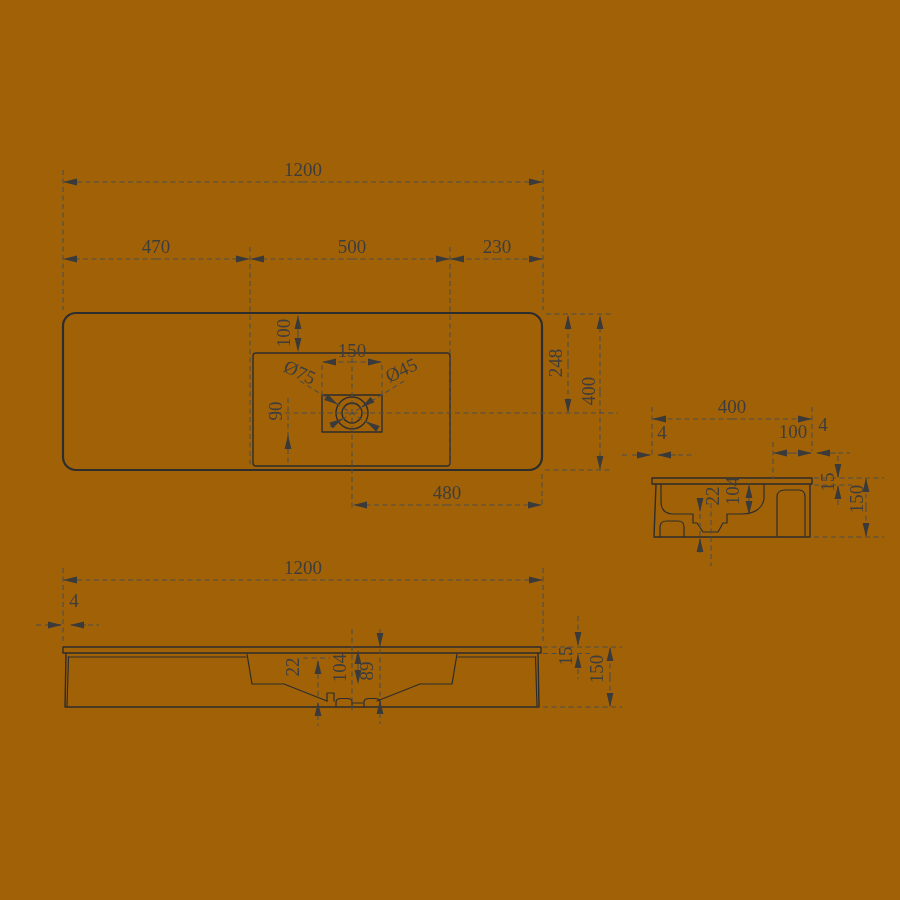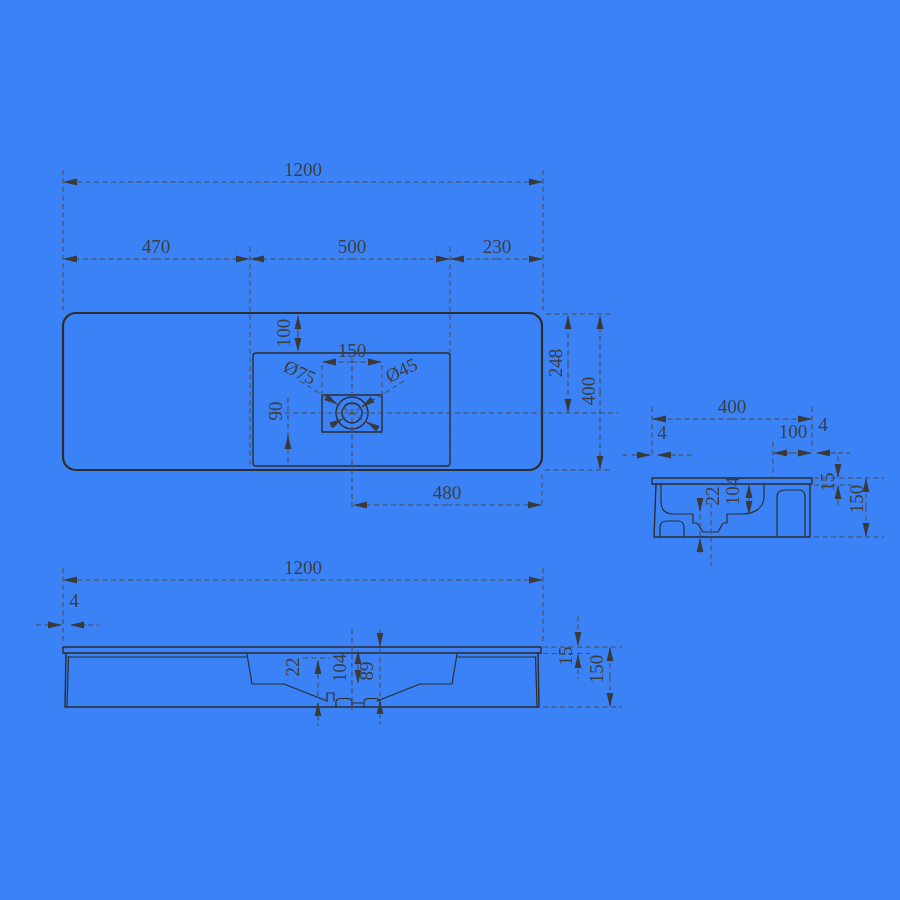--- a/index.html
+++ b/index.html
@@ -1,16 +1,16 @@
 <!DOCTYPE html>
 <html><head>
 <meta charset="utf-8">
 <style>
   html,body{margin:0;padding:0;background:#ffffff;}
-  .canvas{width:900px;height:900px;position:relative;background:#3b82f6;overflow:hidden;text-align:right;}
+  .canvas{width:900px;height:900px;position:relative;background:#a16207;overflow:hidden;text-align:right;}
   svg{display:block;}
   svg text{
     font-family:"Liberation Serif","DejaVu Serif",serif;
     font-size:19px;
     fill:#3d3d3d;
   }
   .ol{fill:none;stroke:#2d2d2d;stroke-width:2.2;stroke-linejoin:round;}
   .ol1{fill:none;stroke:#2d2d2d;stroke-width:1.4;stroke-linejoin:round;}
   .il{fill:none;stroke:#2d2d2d;stroke-width:1.2;stroke-linejoin:round;stroke-linecap:round;}
   .dl{fill:none;stroke:#4c4c4c;stroke-width:1.05;stroke-dasharray:5 3.5;}

